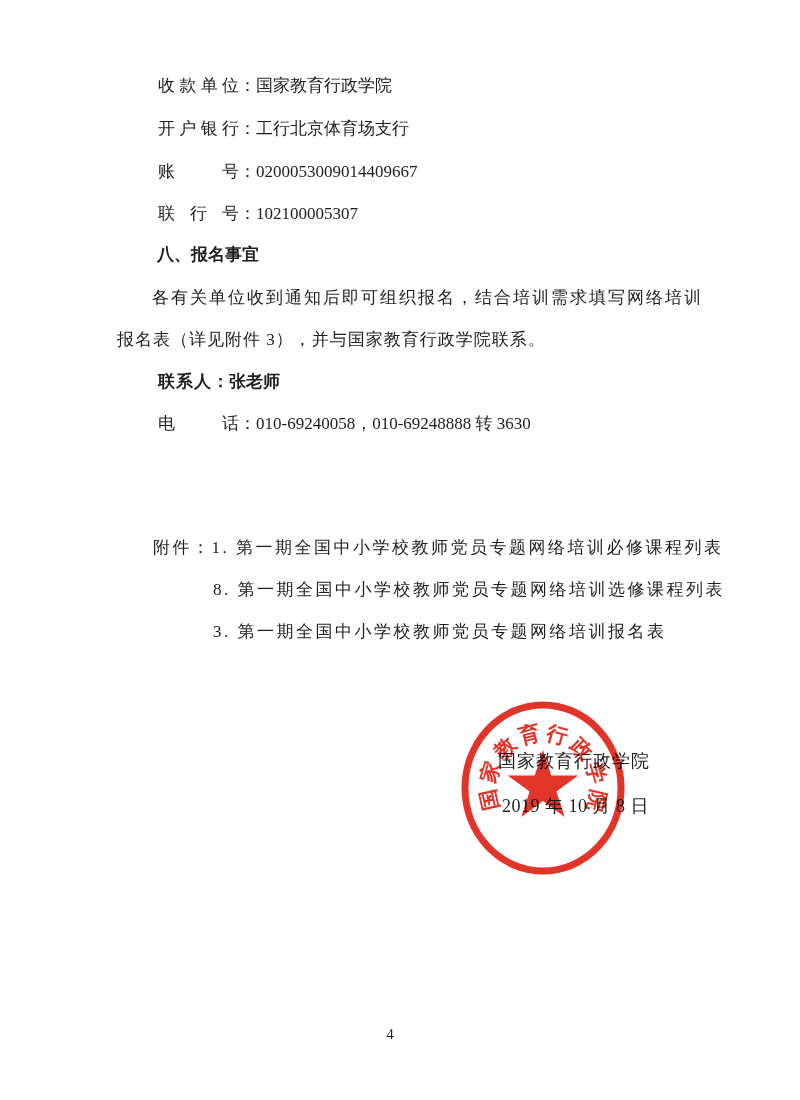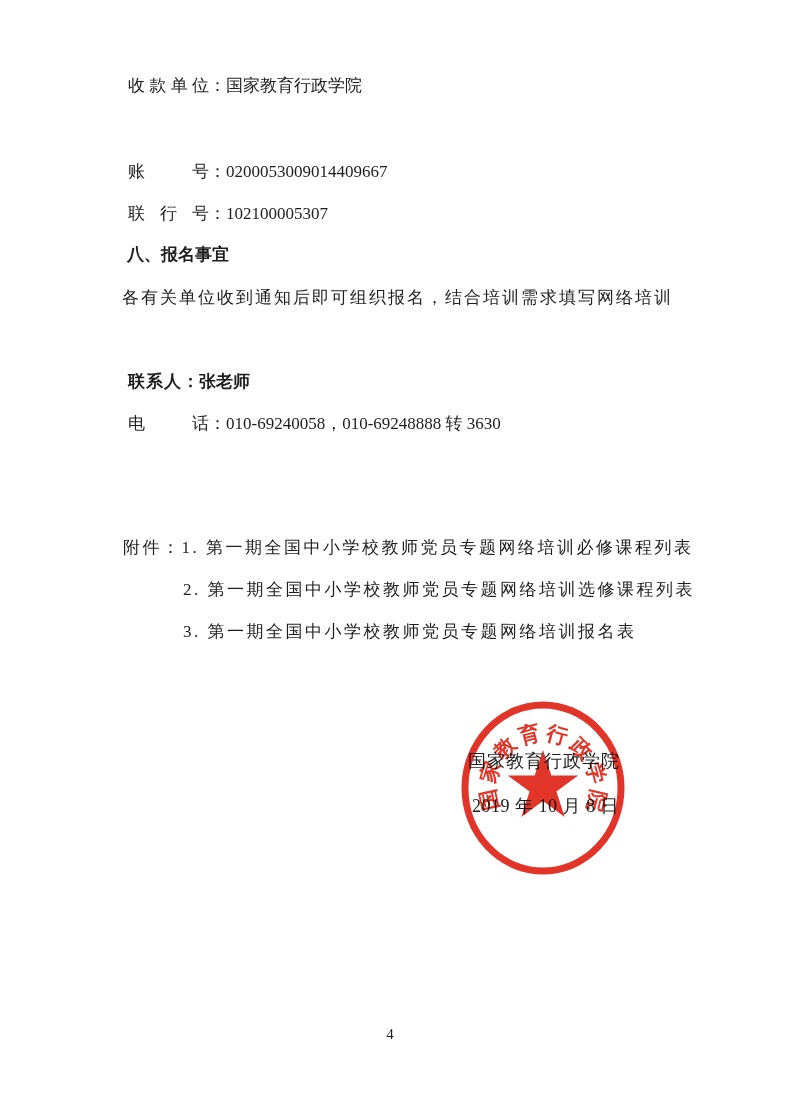--- a/index.html
+++ b/index.html
@@ -9,20 +9,21 @@
     background:#ffffff;
     font-family:"Liberation Serif","DejaVu Serif",serif;
     color:#1e1e1e;
     overflow:hidden;
   }
   .line{
     position:absolute;
     white-space:nowrap;
     font-size:17px;
     line-height:1;
+    margin-left:30px;
   }
   .label{
     display:inline-block;
     width:81px;
     text-align:justify;
     text-align-last:justify;
     vertical-align:top;
   }
   .plain-label{letter-spacing:1px;}
   .heading{
@@ -55,41 +56,45 @@
   }
 </style>
 </head>
 <body>
 
 <div class="page">
 
   <div class="line" style="left:128px;top:77px;">
     <span class="label">收款单位</span><span>：</span><span>国家教育行政学院</span>
   </div>
+  <div class="line" style="left:128px;top:120px;">
+    <span class="label">开户银行</span><span>：</span><span>工行北京体育场支行</span>
+  </div>
   <div class="line" style="left:128px;top:163px;">
     <span class="label">账号</span><span>：</span><span>0200053009014409667</span>
   </div>
   <div class="line" style="left:128px;top:205px;">
     <span class="label">联行号</span><span>：</span><span>102100005307</span>
   </div>
 
   <div class="line heading" style="left:127px;top:246px;">八、报名事宜</div>
   <div class="line para1" style="left:122px;top:289px;">各有关单位收到通知后即可组织报名，结合培训需求填写网络培训</div>
+  <div class="line para2" style="left:87px;top:331px;">报名表（详见附件 3），并与国家教育行政学院联系。</div>
 
   <div class="line" style="left:128px;top:373px;font-weight:bold;">
     <span class="plain-label">联系人</span><span>：</span><span>张老师</span>
   </div>
   <div class="line" style="left:128px;top:415px;">
     <span class="label">电话</span><span>：</span><span>010-69240058，010-69248888 转 3630</span>
   </div>
 
   <div class="line attach" style="left:123px;top:539px;">
     <span>附件：</span><span>1. 第一期全国中小学校教师党员专题网络培训必修课程列表</span>
   </div>
-  <div class="line attach" style="left:183px;top:581px;">2. 第一期全国中小学校教师党员专题网络培训选修课程列表</div>
+  <div class="line attach" style="left:183px;top:581px;">8. 第一期全国中小学校教师党员专题网络培训选修课程列表</div>
   <div class="line attach" style="left:183px;top:623px;">3. 第一期全国中小学校教师党员专题网络培训报名表</div>
 
   <div class="line sig" style="left:468px;top:752px;">国家教育行政学院</div>
   <div class="line sig-date" style="left:472px;top:797px;">2019 年 10 月 8 日</div>
 
   <svg class="seal" width="170" height="178" viewBox="0 0 170 178">
     <defs>
       <path id="sealArc" d="M 41.5 109.3 A 48 48 0 1 1 128.5 109.3" fill="none"></path>
     </defs>
     <ellipse cx="85" cy="89" rx="78" ry="83" fill="none" stroke-width="7" stroke="#de2517"></ellipse>

